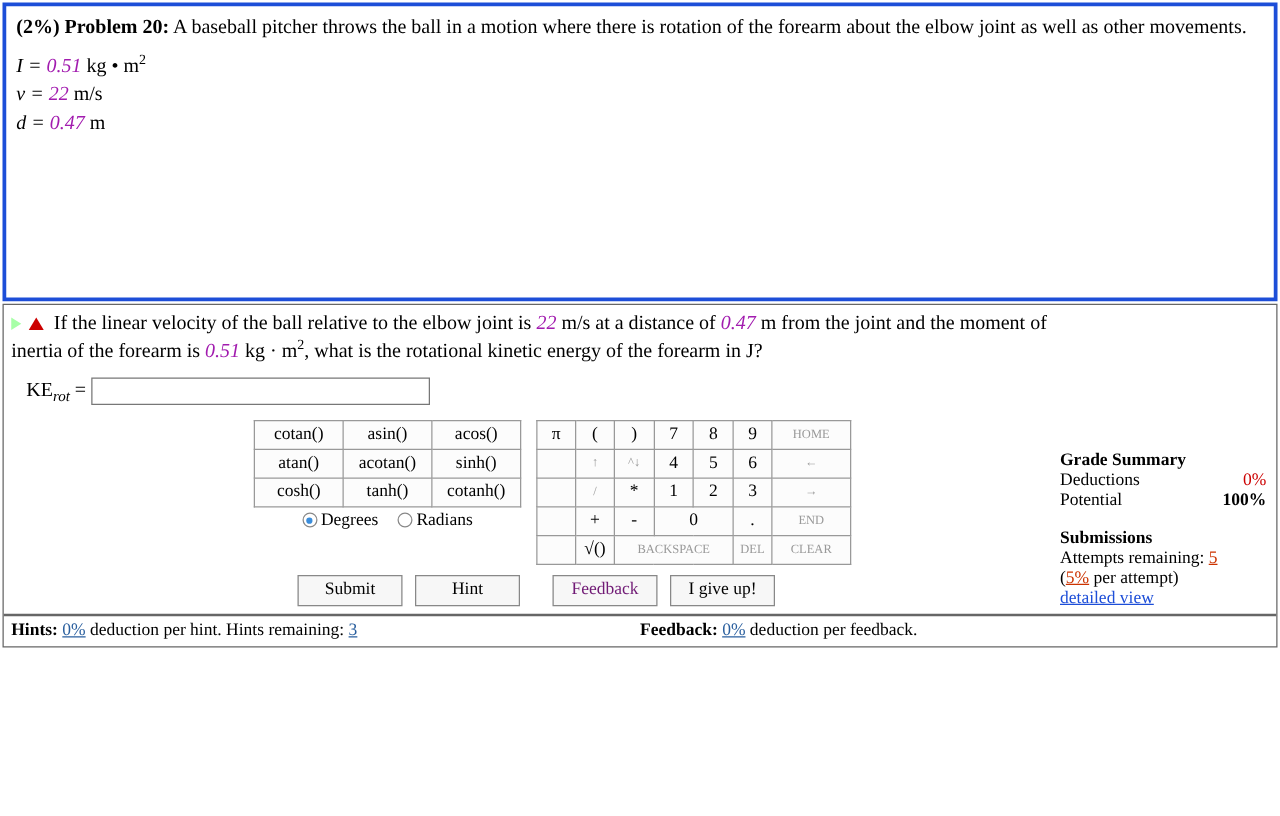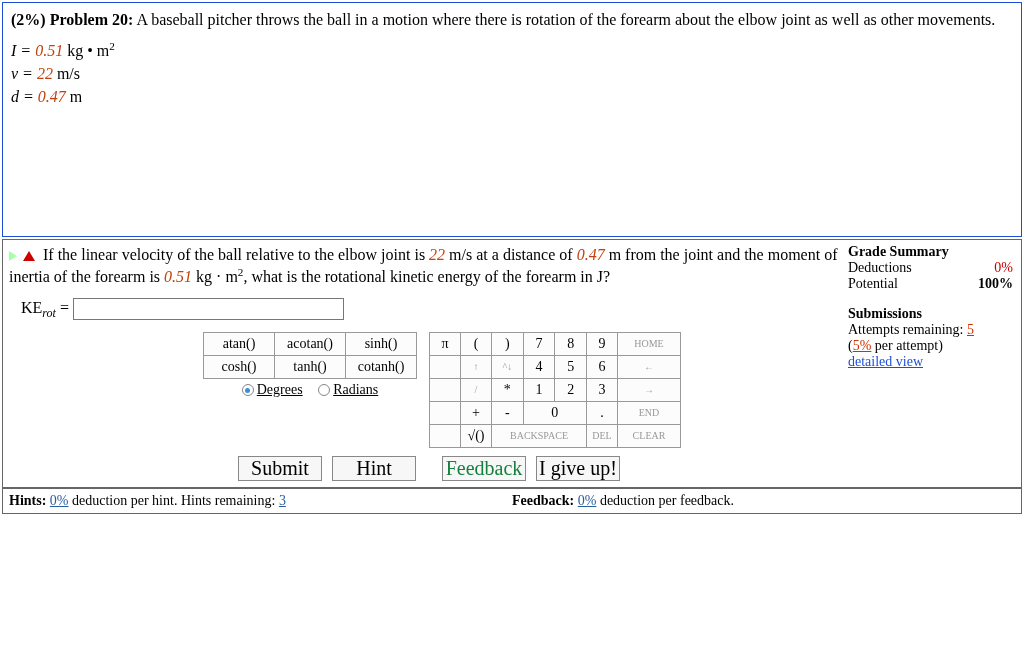--- a/index.html
+++ b/index.html
@@ -3,41 +3,41 @@
 <meta charset="utf-8">
 <style>
 body {
   font-family: "Times New Roman", Times, serif;
   font-size: 16px;
   margin: 0;
   padding: 0;
   color: #000;
 }
 .container {
-  border: 1px solid #1d4ed8;
+  border: 3px solid #1d4ed8;
   margin: 2px;
 }
 .problem-header {
   padding: 6px 8px 8px 8px;
   line-height: 1.4;
 }
 .bold { font-weight: bold; }
 .randomized-header {
   font-weight: bold;
   margin-top: 12px;
   border-bottom: 1px solid #888;
   padding-bottom: 6px;
   width: 900px;
 }
 .variables {
   margin-top: 8px;
   font-style: italic;
 }
 .variables .not-it { font-style: normal; }
-.redval { color: #c2410c; font-style: italic; font-family: inherit;}
+.redval { color: #a21caf; font-style: italic; font-family: inherit;}
 .subpart-box {
   border: 1px solid #666;
   margin: 2px;
 }
 .subpart-question {
   padding: 4px 6px 2px 6px;
   line-height: 1.35;
 }
 .marker-play {
   display: inline-block;
@@ -66,21 +66,21 @@
 .ke-sub { font-size: 0.75em; vertical-align: sub; font-style: italic; }
 .answer-input {
   width: 265px;
   height: 18px;
   border: 1px solid #777;
   background: #fff;
   font-family: inherit;
 }
 .main-flex {
   display: flex;
-  align-items: flex-start;
+  align-items: flex-end;
 }
 .left-panel { flex: 1; }
 .right-panel {
   width: 165px;
   padding: 4px 8px 4px 4px;
   font-size: 14px;
 }
 .right-panel .bold { font-weight: bold; }
 .right-row { display:flex; justify-content:space-between; }
 .right-row .val-red { color:#cc0000; }
@@ -108,45 +108,45 @@
 .fn-table td { width: 70px; height: 22px; }
 .num-table { margin-left: 8px; }
 .num-table td { width: 30px; height: 22px; }
 .num-table td.wide2 { width:62px; font-size:11px; color:#888;}
 .num-table td.wide3 { width:94px; font-size:11px; color:#888;}
 .num-table td.dim { color:#999; font-size:10px; }
 .deg-radio {
   text-align: center;
   padding: 3px;
 }
-.deg-radio label { margin: 0 6px; cursor:pointer;text-decoration:underline; }
+.deg-radio label { margin: 0 6px; cursor:pointer; }
 .radio-dot {
   display:inline-block; width:10px; height:10px; border:1px solid #888; border-radius:50%; margin-right:3px; vertical-align:middle; background:#fff;
 }
 .radio-dot.sel::after {
   content:""; display:block; width:5px;height:5px;background:#3b8ddb;border-radius:50%; margin:2.3px auto;
 }
 .action-row {
   padding: 6px 0 6px 235px;
 }
 .action-btn {
   display:inline-block;
   border:1px solid #888;
   min-width: 82px;
   height: 23px;
   text-align:center;
   font-family: "Times New Roman", serif;
-  font-size: 20px;
+  font-size: 14px;
   background: #f7f7f7;
   cursor:pointer;
   vertical-align: middle;
   line-height:22px;
   margin-right: 6px;
 }
-.action-btn.dim { color:#15803d; background:#f7f7f7; }
+.action-btn.dim { color:#701a75; background:#f7f7f7; }
 .footer {
   display:flex;
   border-top: 2px solid #666;
   font-size: 14px;
   padding: 4px 6px;
 }
 .footer .fl { flex:1; }
 .footer .numlink { color:#2a5f9e; text-decoration: underline; }
 sup { font-size:0.7em; }
 </style>
@@ -185,20 +185,25 @@
       </div>
 
       <div class="answer-row">
         <span class="ke-label">KE</span><span class="ke-sub">rot</span><span> = </span>
         <input class="answer-input" type="text" value="" style="">
       </div>
 
       <div class="keypad-area">
         <table class="fn-table">
           <tbody>
+          <tr>
+            <td>cotan()</td>
+            <td>asin()</td>
+            <td>acos()</td>
+          </tr>
           <tr>
             <td>atan()</td>
             <td>acotan()</td>
             <td>sinh()</td>
           </tr>
           <tr>
             <td>cosh()</td>
             <td>tanh()</td>
             <td>cotanh()</td>
           </tr>

